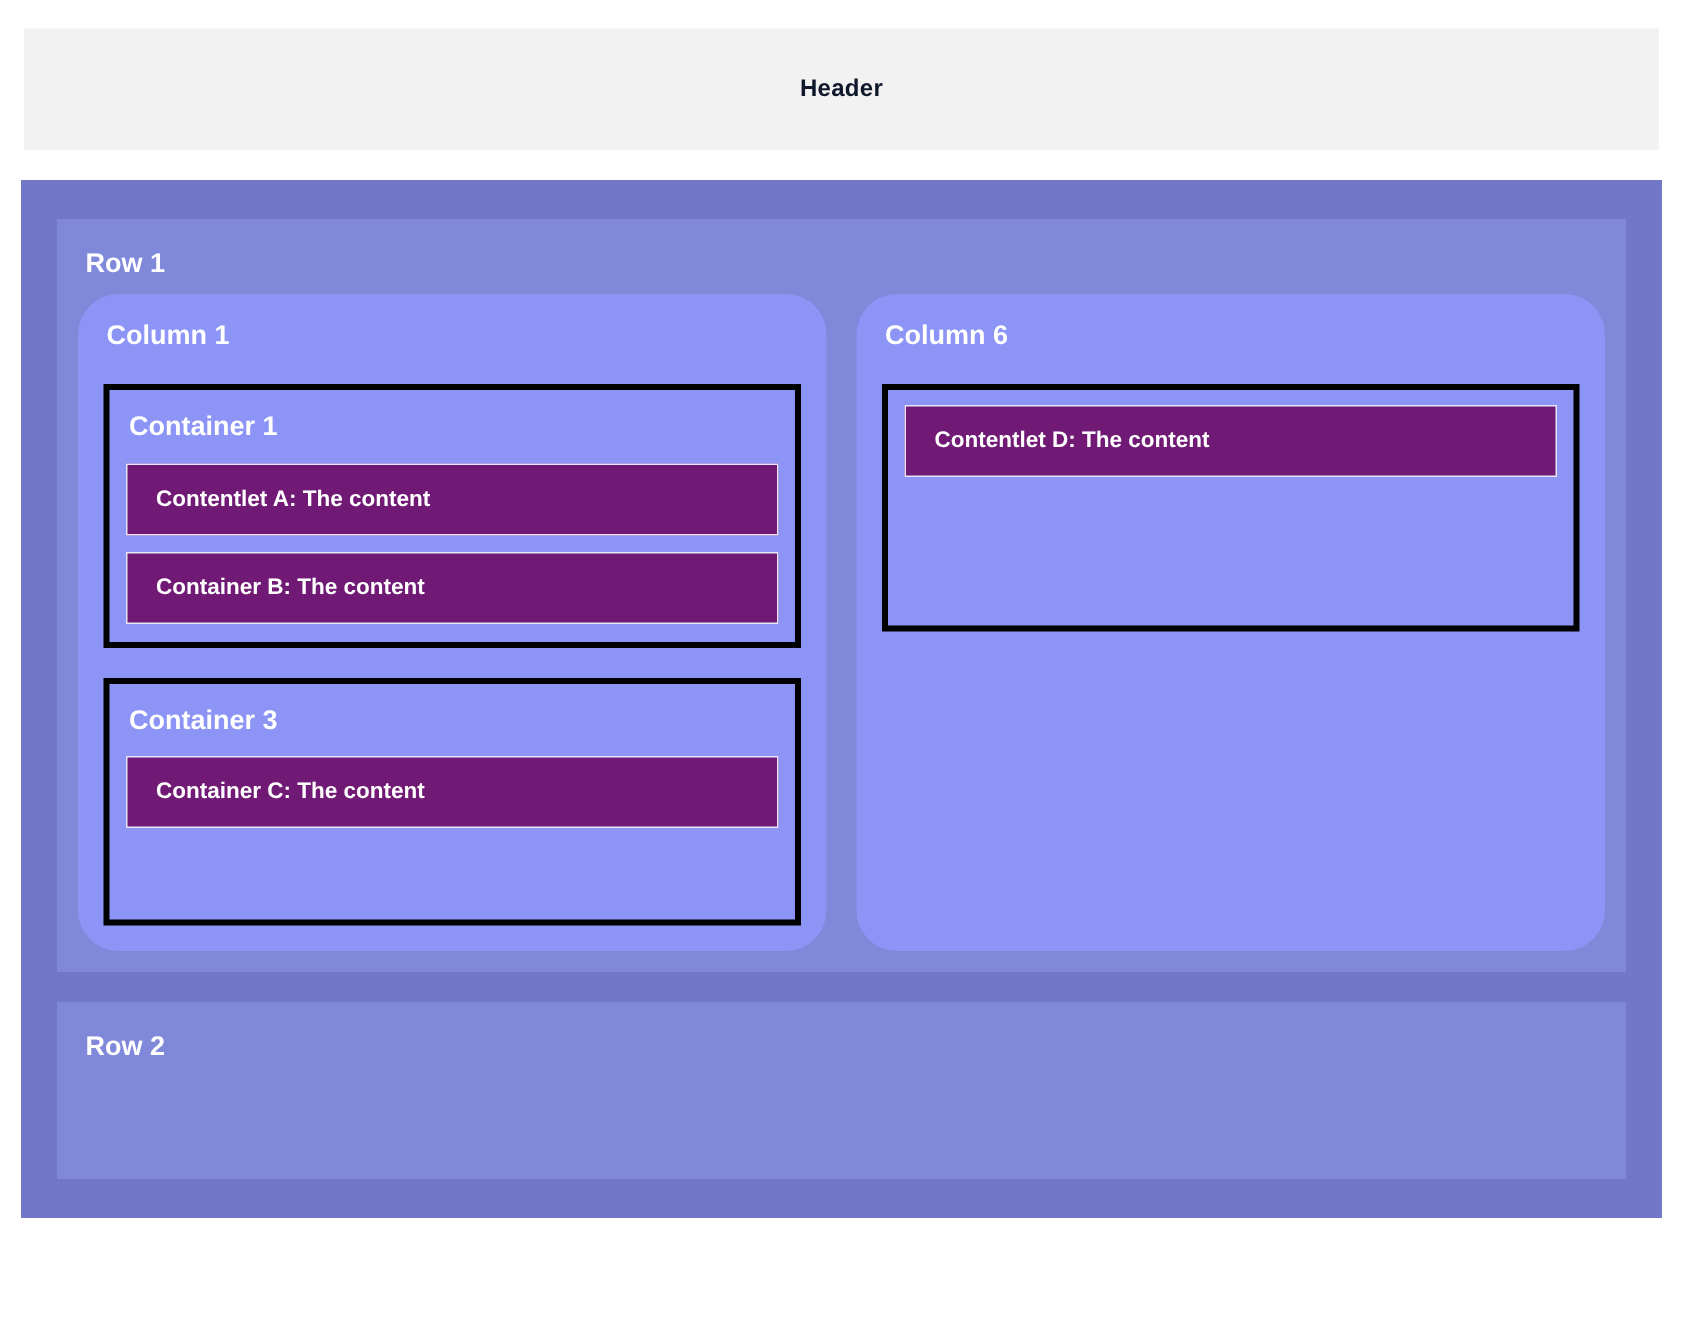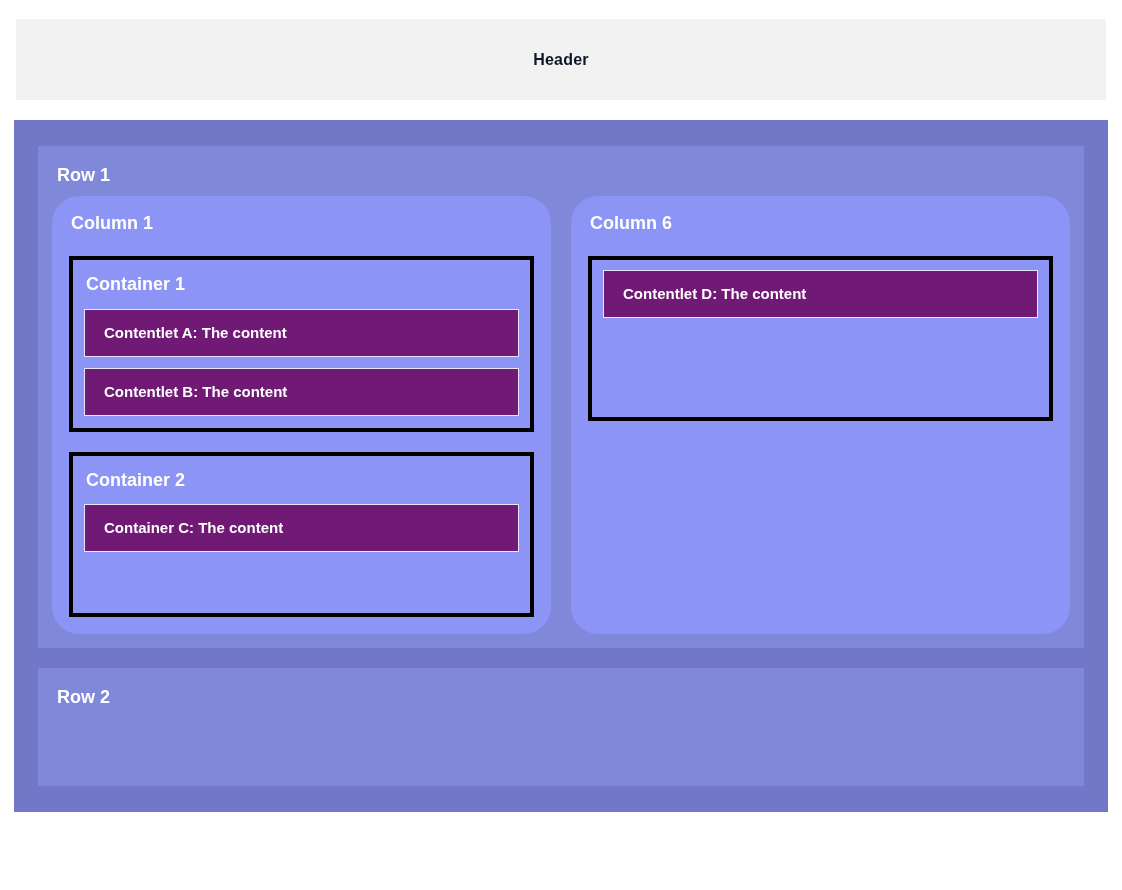--- a/index.html
+++ b/index.html
@@ -154,26 +154,26 @@
           <div class="col-label">Column 1</div>
 
           <div class="container-box">
             <div class="container-label">Container 1</div>
 
             <div class="contentlet">
               <span class="contentlet-label">Contentlet A: The content</span>
             </div>
 
             <div class="contentlet">
-              <span class="contentlet-label">Contentlet B: The content</span>
+              <span class="contentlet-label">Container B: The content</span>
             </div>
           </div>
 
           <div class="container-box container-tall">
-            <div class="container-label">Container 2</div>
+            <div class="container-label">Container 3</div>
 
             <div class="contentlet">
               <span class="contentlet-label">Container C: The content</span>
             </div>
           </div>
         </div>
 
         <div class="col">
           <div class="col-label">Column 6</div>
 

